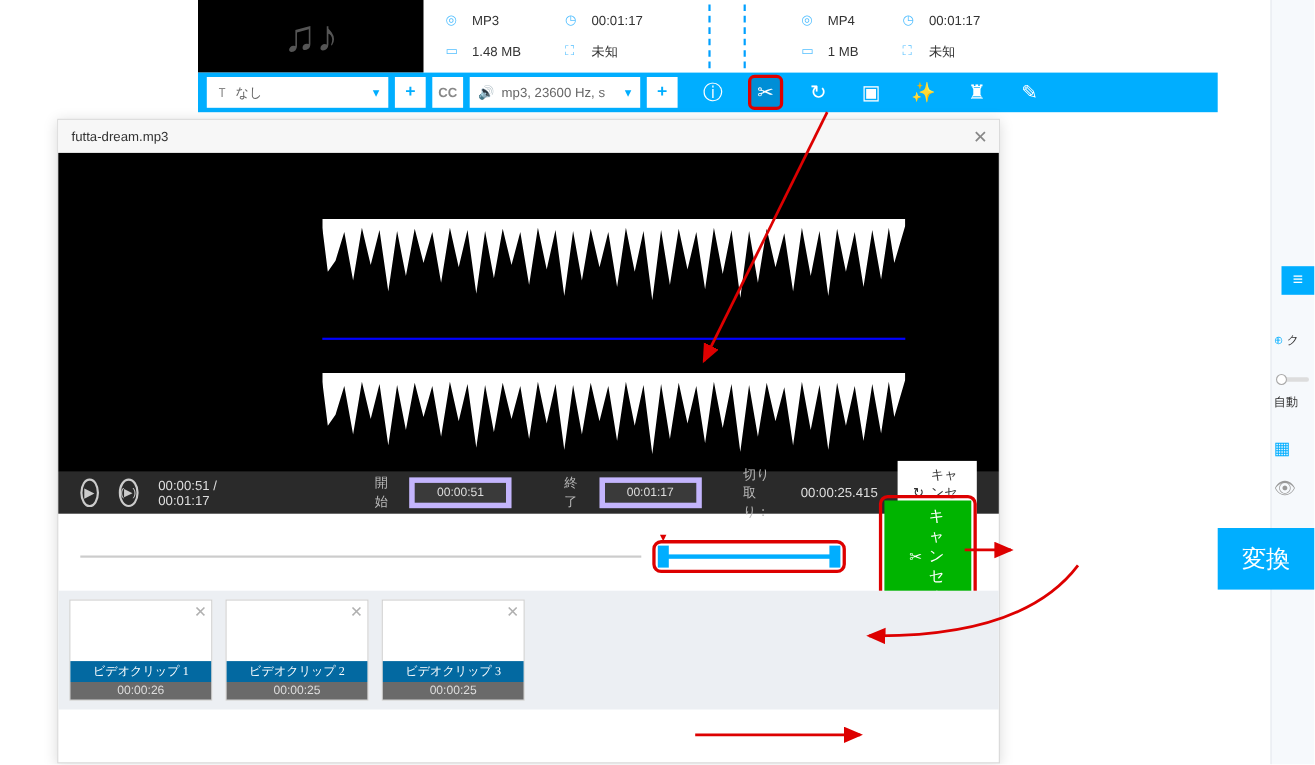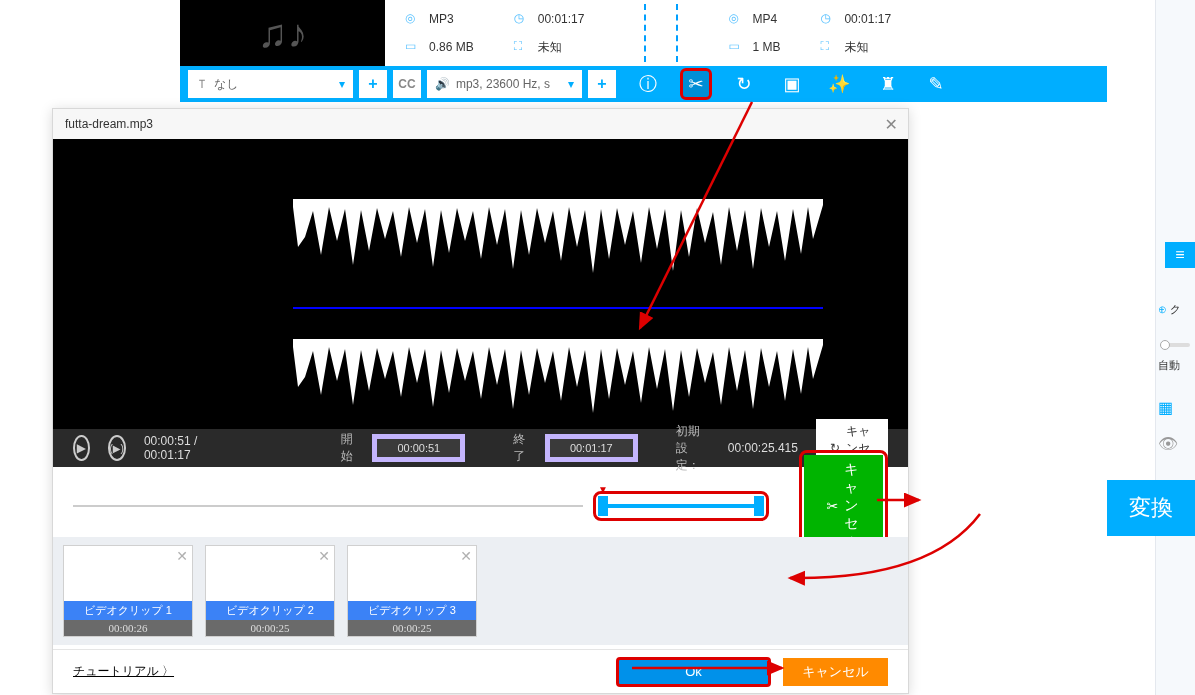--- a/index.html
+++ b/index.html
@@ -60,22 +60,22 @@
 .range-handle.r { right: -2px; }
 .range-marker { position: absolute; top: -10px; left: 2px; color: #d00; font-size: 10px; }
 .cut-btn-wrap { margin-left: 30px; border: 3px solid #d00; border-radius: 8px; padding: 2px; }
 .cut-btn { background: #00b400; color: #fff; padding: 6px 22px; display: flex; align-items: center; gap: 6px; font-size: 14px; }
 
 
 .clips-row { position: absolute; top: 428px; left: 0; right: 0; height: 108px; background: #eceff3; display: flex; gap: 12px; padding: 8px 10px; }
 .clip { width: 130px; background: #fff; border: 1px solid #d0d0d0; position: relative; display: flex; flex-direction: column; }
 .clip-x { position: absolute; top: 2px; right: 4px; color: #b0b0b0; font-size: 14px; }
 .clip-body { flex: 1; }
-.clip-name { background: #3b82f6; color: #fff; font-size: 11px; text-align: center; padding: 2px 0; }
-.clip-time { background: #6a6a6a; color: #ddd; font-size: 11px; text-align: center; padding: 2px 4px; font-family: Liberation Serif, serif; }
+.clip-name { background: #0369a1; color: #fff; font-size: 11px; text-align: center; padding: 2px 0; font-family: Liberation Serif, serif; }
+.clip-time { background: #6a6a6a; color: #ddd; font-size: 11px; text-align: center; padding: 2px 4px; }
 
 
 .dlg-bottom { position: absolute; bottom: 0; left: 0; right: 0; height: 44px; border-top: 1px solid #e5e5e5; display: flex; align-items: center; padding: 0 20px; }
 .tutorial { font-size: 12px; text-decoration: underline; }
 .ok-btn { margin-left: auto; background: #0091ea; color: #fff; border: 3px solid #d00; border-radius: 4px; width: 155px; height: 30px; display: flex; align-items: center; justify-content: center; font-size: 13px; }
 .cancel-btn { background: #ff8a00; color: #fff; width: 105px; height: 28px; display: flex; align-items: center; justify-content: center; margin-left: 12px; font-size: 13px; }
 
 
 .arrow { position: absolute; pointer-events: none; }
 .arrow svg { overflow: visible; }
@@ -85,21 +85,21 @@
 
 <div class="info-row">
   <div class="info-thumb">♫♪</div>
   <div class="info-col">
     <div class="info-item">
         <span class="info-icon">◎</span>
         <span class="lbl">MP3</span>
       </div>
     <div class="info-item">
         <span class="info-icon">▭</span>
-        <span class="lbl">0.86 MB</span>
+        <span class="lbl">1.48 MB</span>
       </div>
   </div>
   <div class="info-col">
     <div class="info-item">
         <span class="info-icon">◷</span>
         <span class="lbl">00:01:17</span>
       </div>
     <div class="info-item">
         <span class="info-icon">⛶</span>
         <span class="lbl">未知</span>
@@ -185,21 +185,21 @@
   </div>
 
   <div class="ctrl-bar">
     <div class="play-btn">▶</div>
     <div class="play-btn" style="font-size:10px">(▶)</div>
     <span>00:00:51 / 00:01:17</span>
     <span class="ctrl-lbl" style="margin-left:120px">開始</span>
     <span class="time-box">00:00:51</span>
     <span class="ctrl-lbl" style="margin-left:30px">終了</span>
     <span class="time-box">00:01:17</span>
-    <span class="ctrl-lbl" style="margin-left:20px">初期設定：</span>
+    <span class="ctrl-lbl" style="margin-left:20px">切り取り：</span>
     <span>00:00:25.415</span>
     <div class="reset-btn">
       <span>↻</span>
       <span>キャンセル</span>
     </div>
   </div>
 
   <div class="range-row">
     <div class="range-track"></div>
     <div class="range-sel">
@@ -231,25 +231,20 @@
         <div class="clip-time">00:00:25</div>
       </div>
       <div class="clip">
         <div class="clip-x">✕</div>
         <div class="clip-body"></div>
         <div class="clip-name">ビデオクリップ 3</div>
         <div class="clip-time">00:00:25</div>
       </div>
     </div>
 
-  <div class="dlg-bottom">
-    <a class="tutorial">チュートリアル 〉</a>
-    <div class="ok-btn">Ok</div>
-    <div class="cancel-btn">キャンセル</div>
-  </div>
 </div>
 
 <div class="arrow" style="top:98px;left:630px">
   <svg width="130" height="240">
       <defs>
         <marker id="ah1" markerWidth="10" markerHeight="10" refX="6" refY="3" orient="auto">
           <path d="M0,0 L7,3 L0,6 Z" fill="#d00"></path>
         </marker>
       </defs>
   <line x1="122" y1="4" x2="10" y2="230" stroke="#d00" stroke-width="2.5" marker-end="url(#ah1)"></line>

